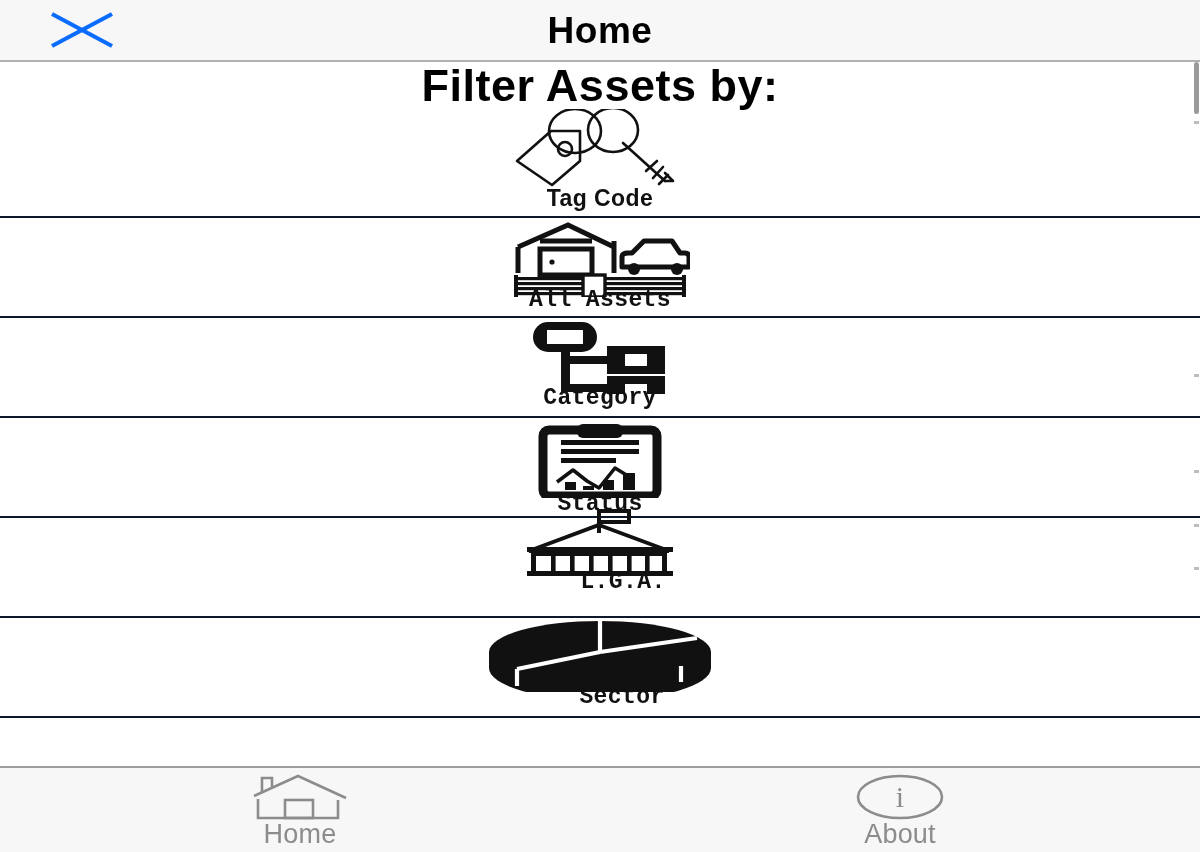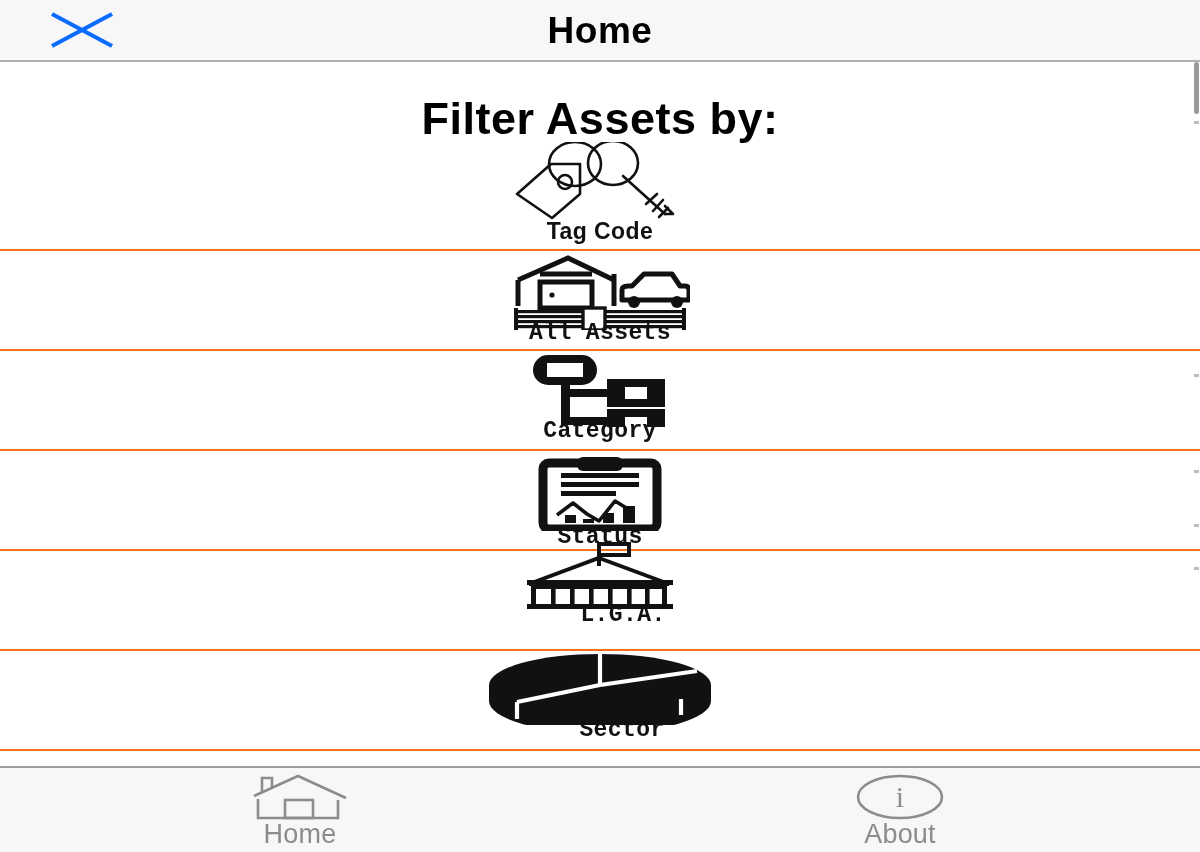--- a/index.html
+++ b/index.html
@@ -66,34 +66,33 @@
     background: #ffffff;
     overflow: hidden;
   }
 
   .page-title {
     text-align: center;
     font-size: 45px;
     font-weight: bold;
     color: #000000;
     letter-spacing: 0.5px;
-    padding-top: 33px;
     padding-bottom: 5px;
     line-height: 1.05;
   }
 
   .filter-list {
     display: block;
     width: 100%;
   }
 
   .filter-row {
     position: relative;
     width: 100%;
-    border-bottom: 2px solid #f97316;
+    border-bottom: 2px solid #0f172a;
     display: flex;
     flex-direction: column;
     align-items: center;
     justify-content: flex-end;
     cursor: pointer;
     background: #ffffff;
   }
 
   .filter-row.tall  { height: 104px; }
   .filter-row.std   { height: 100px; font-family: Liberation Mono, monospace; }

